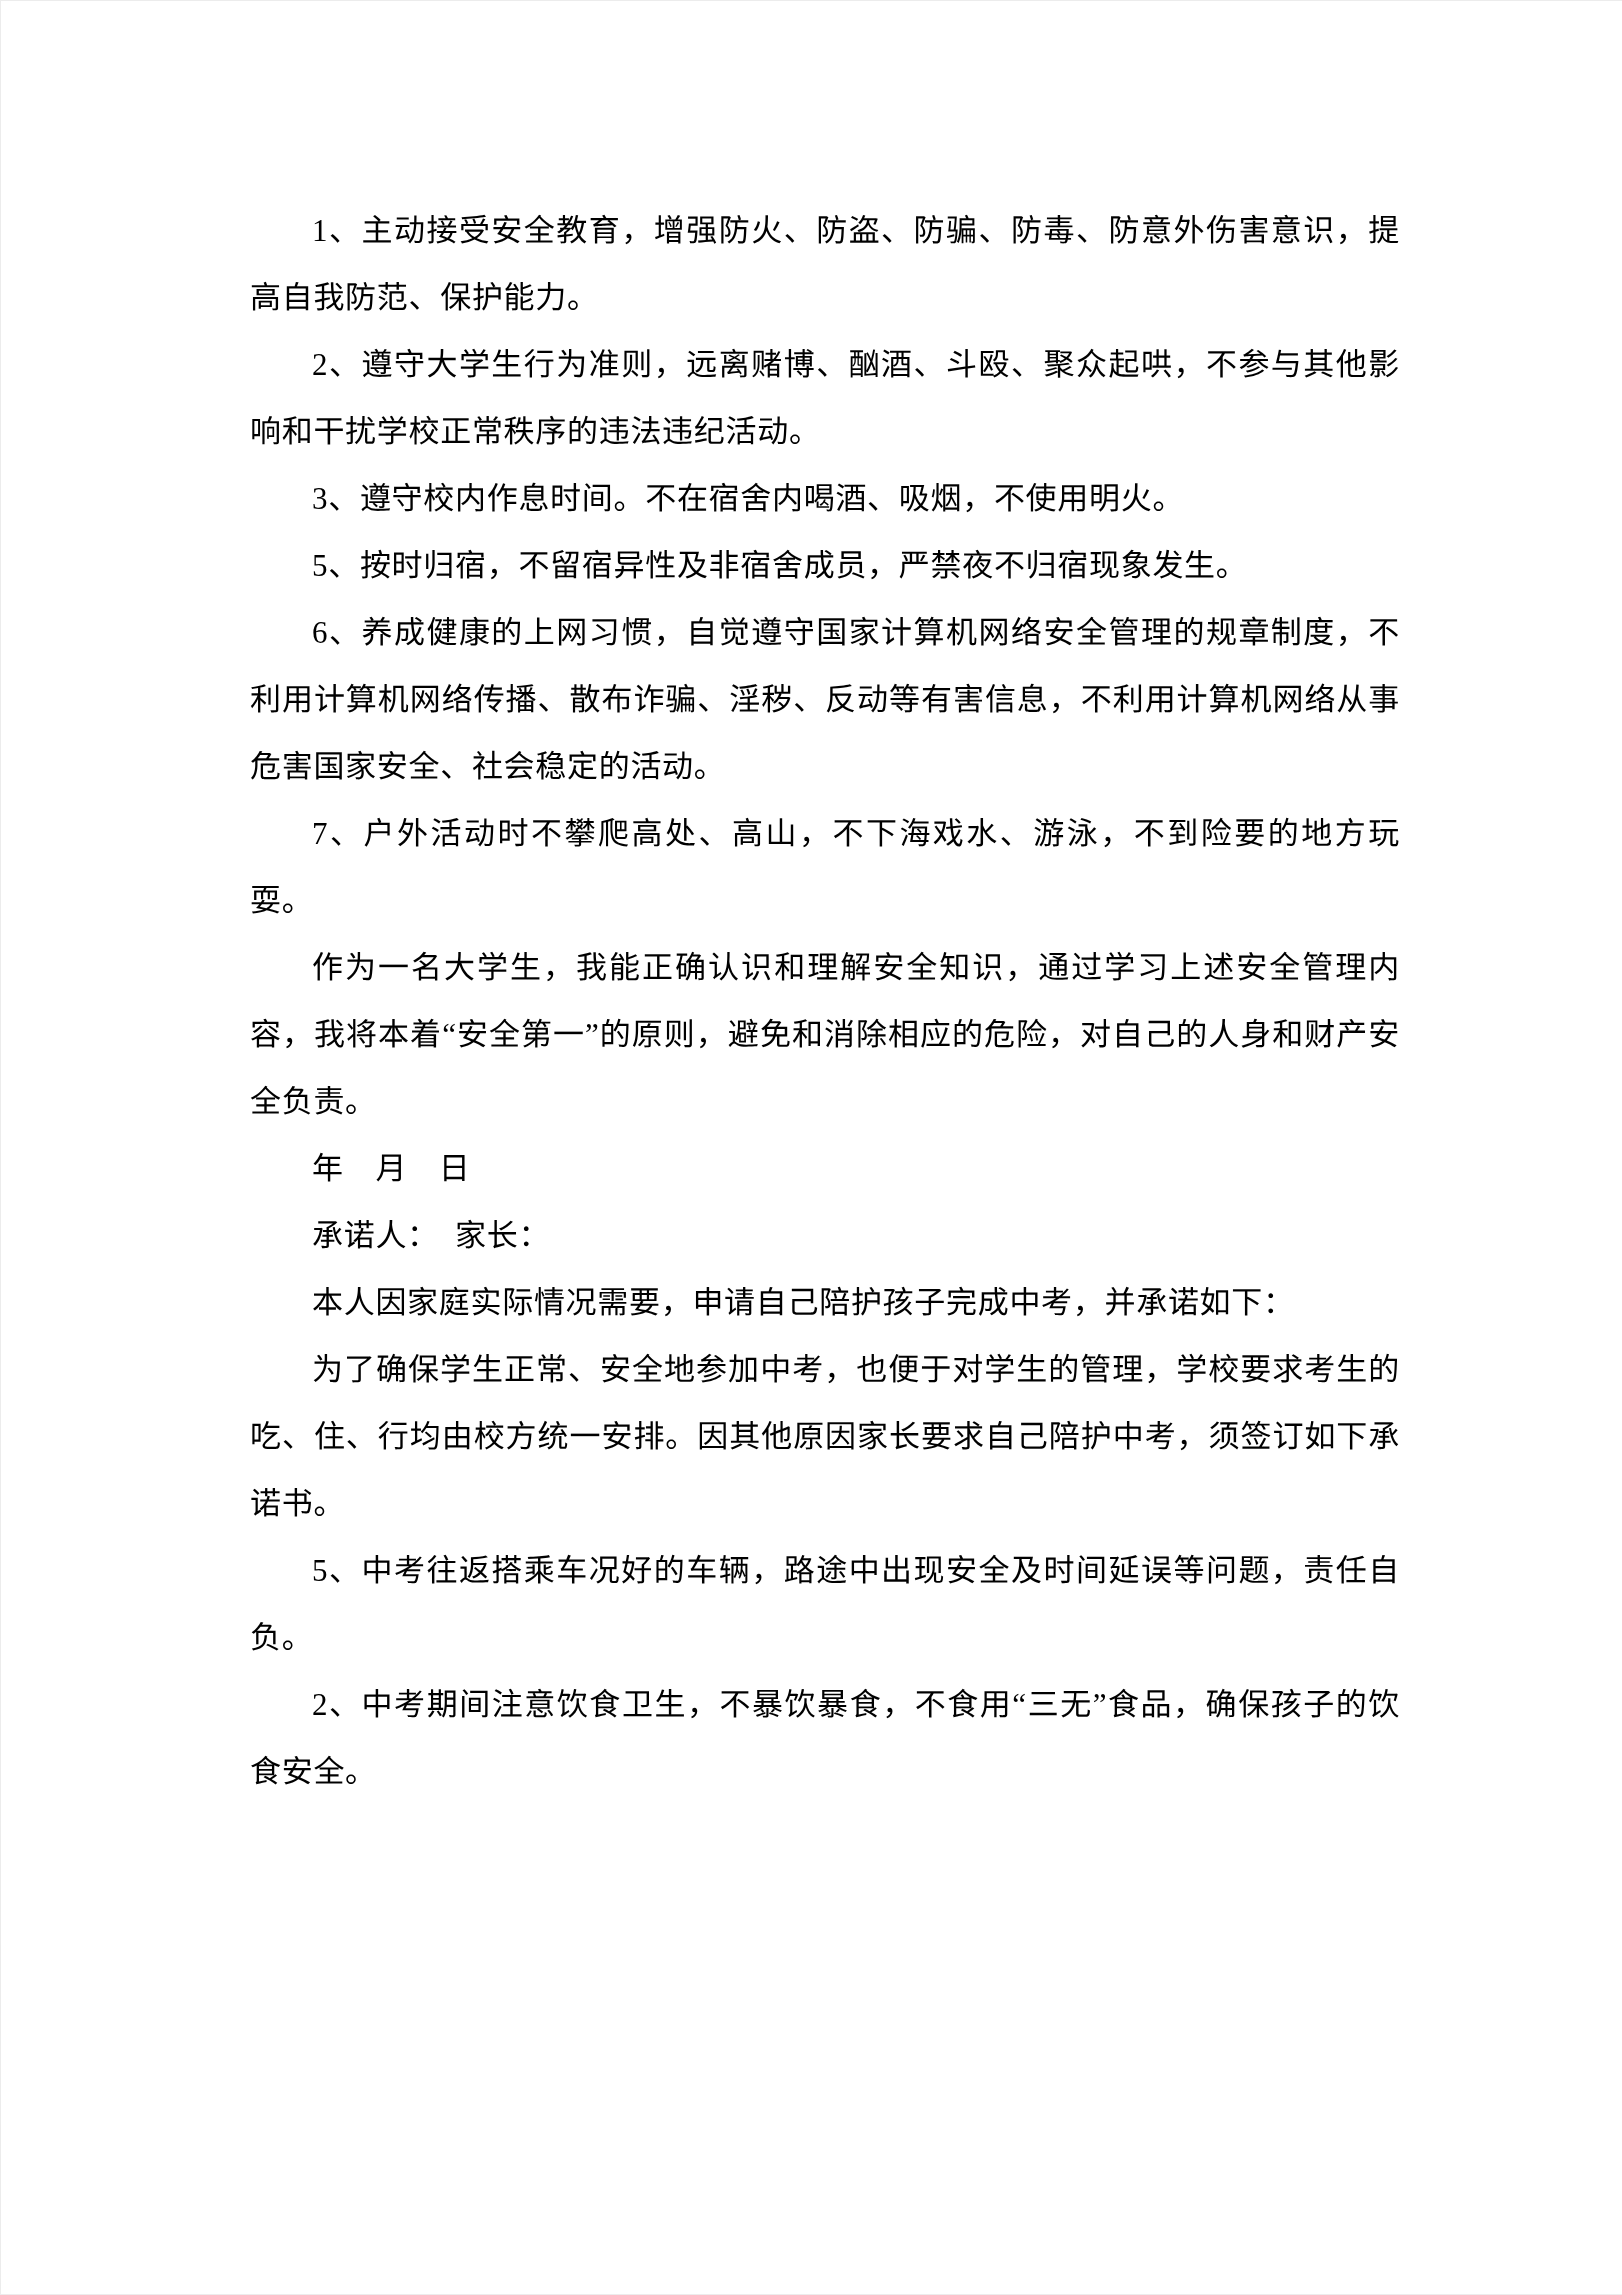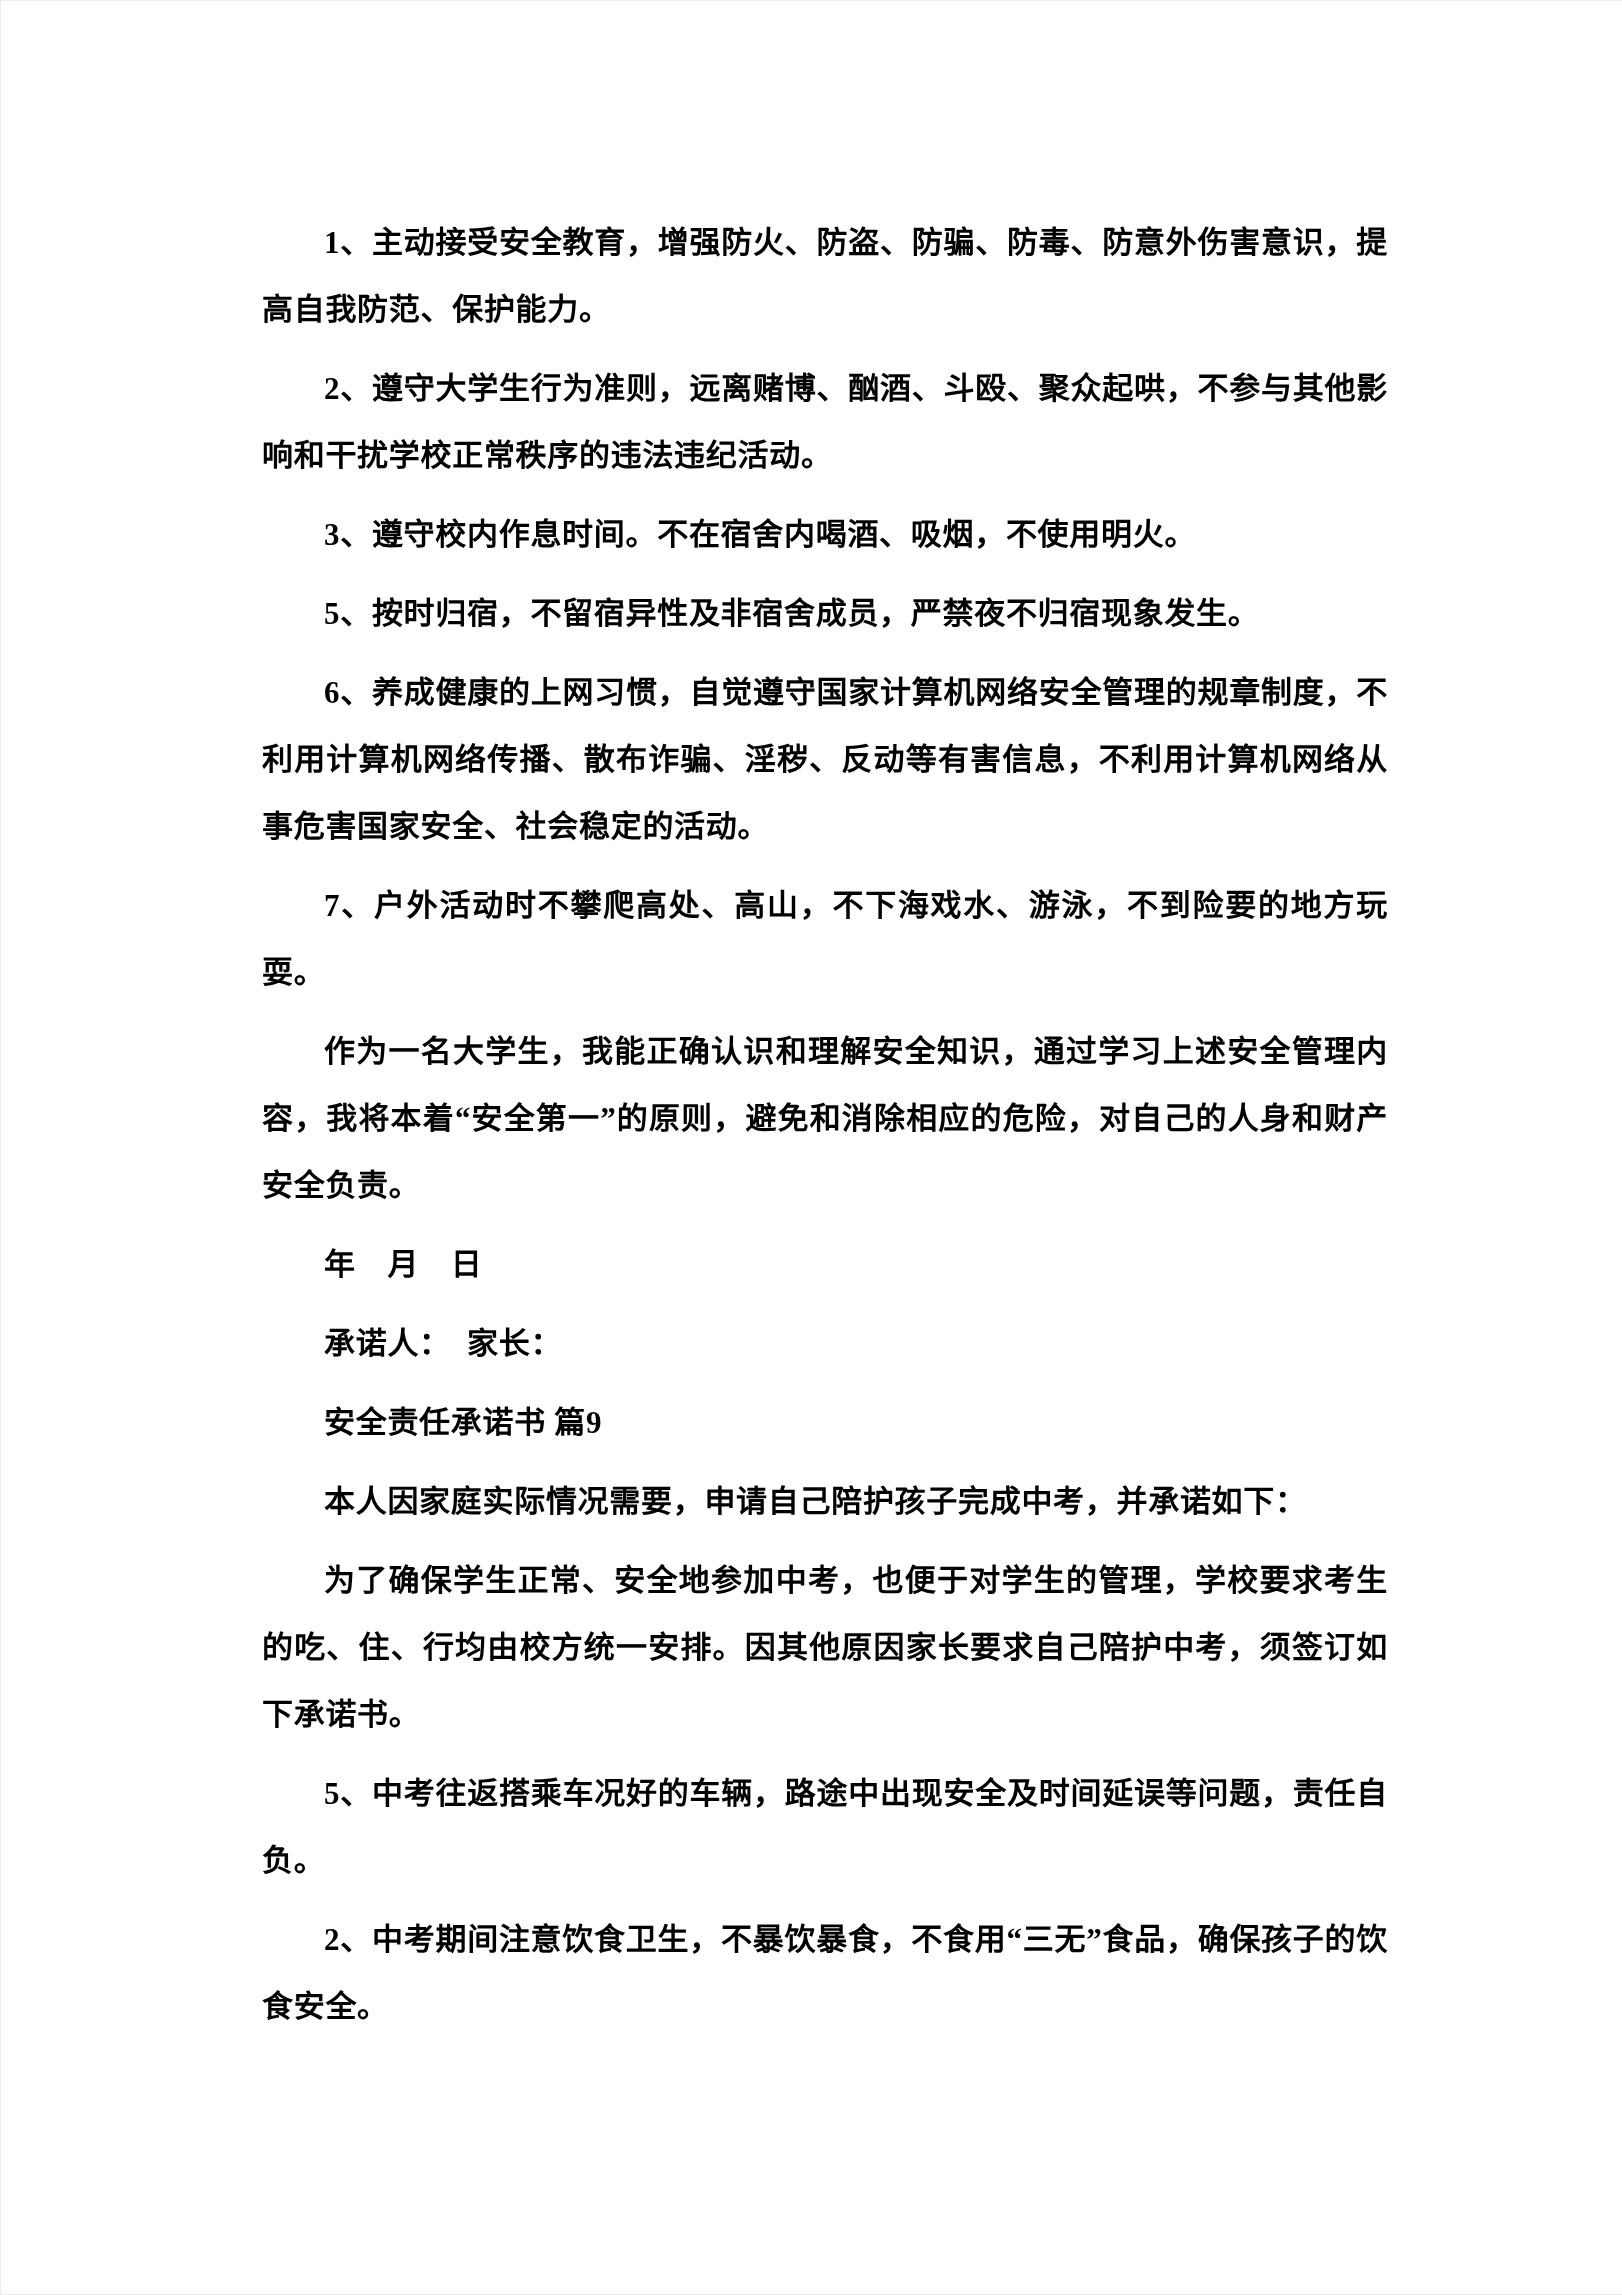--- a/index.html
+++ b/index.html
@@ -22,42 +22,40 @@
     position: absolute;
     top: 196px;
     left: 249px;
     right: 222px;
     color: #000000;
     font-size: 31px;
     line-height: 67px;
     letter-spacing: 0.7px;
   }
   .para {
-    margin: 12px;
+    margin: 0;
     padding: 0;
     text-indent: 2em;
     text-align: justify;
     word-break: break-all;
-    font-weight: bold;
   }
 </style>
 </head>
 <body>
 
 <div class="page">
   <div class="doc-body">
       <p class="para">1、主动接受安全教育，增强防火、防盗、防骗、防毒、防意外伤害意识，提高自我防范、保护能力。</p>
       <p class="para">2、遵守大学生行为准则，远离赌博、酗酒、斗殴、聚众起哄，不参与其他影响和干扰学校正常秩序的违法违纪活动。</p>
       <p class="para">3、遵守校内作息时间。不在宿舍内喝酒、吸烟，不使用明火。</p>
       <p class="para">5、按时归宿，不留宿异性及非宿舍成员，严禁夜不归宿现象发生。</p>
       <p class="para">6、养成健康的上网习惯，自觉遵守国家计算机网络安全管理的规章制度，不利用计算机网络传播、散布诈骗、淫秽、反动等有害信息，不利用计算机网络从事危害国家安全、社会稳定的活动。</p>
       <p class="para">7、户外活动时不攀爬高处、高山，不下海戏水、游泳，不到险要的地方玩耍。</p>
       <p class="para">作为一名大学生，我能正确认识和理解安全知识，通过学习上述安全管理内容，我将本着“安全第一”的原则，避免和消除相应的危险，对自己的人身和财产安全负责。</p>
       <p class="para">年　月　日</p>
       <p class="para">承诺人：　家长：</p>
-      <p class="para">安全责任承诺书 篇9</p>
       <p class="para">本人因家庭实际情况需要，申请自己陪护孩子完成中考，并承诺如下：</p>
       <p class="para">为了确保学生正常、安全地参加中考，也便于对学生的管理，学校要求考生的吃、住、行均由校方统一安排。因其他原因家长要求自己陪护中考，须签订如下承诺书。</p>
       <p class="para">5、中考往返搭乘车况好的车辆，路途中出现安全及时间延误等问题，责任自负。</p>
       <p class="para">2、中考期间注意饮食卫生，不暴饮暴食，不食用“三无”食品，确保孩子的饮食安全。</p>
     </div>
 </div>
 
 
 </body></html>

